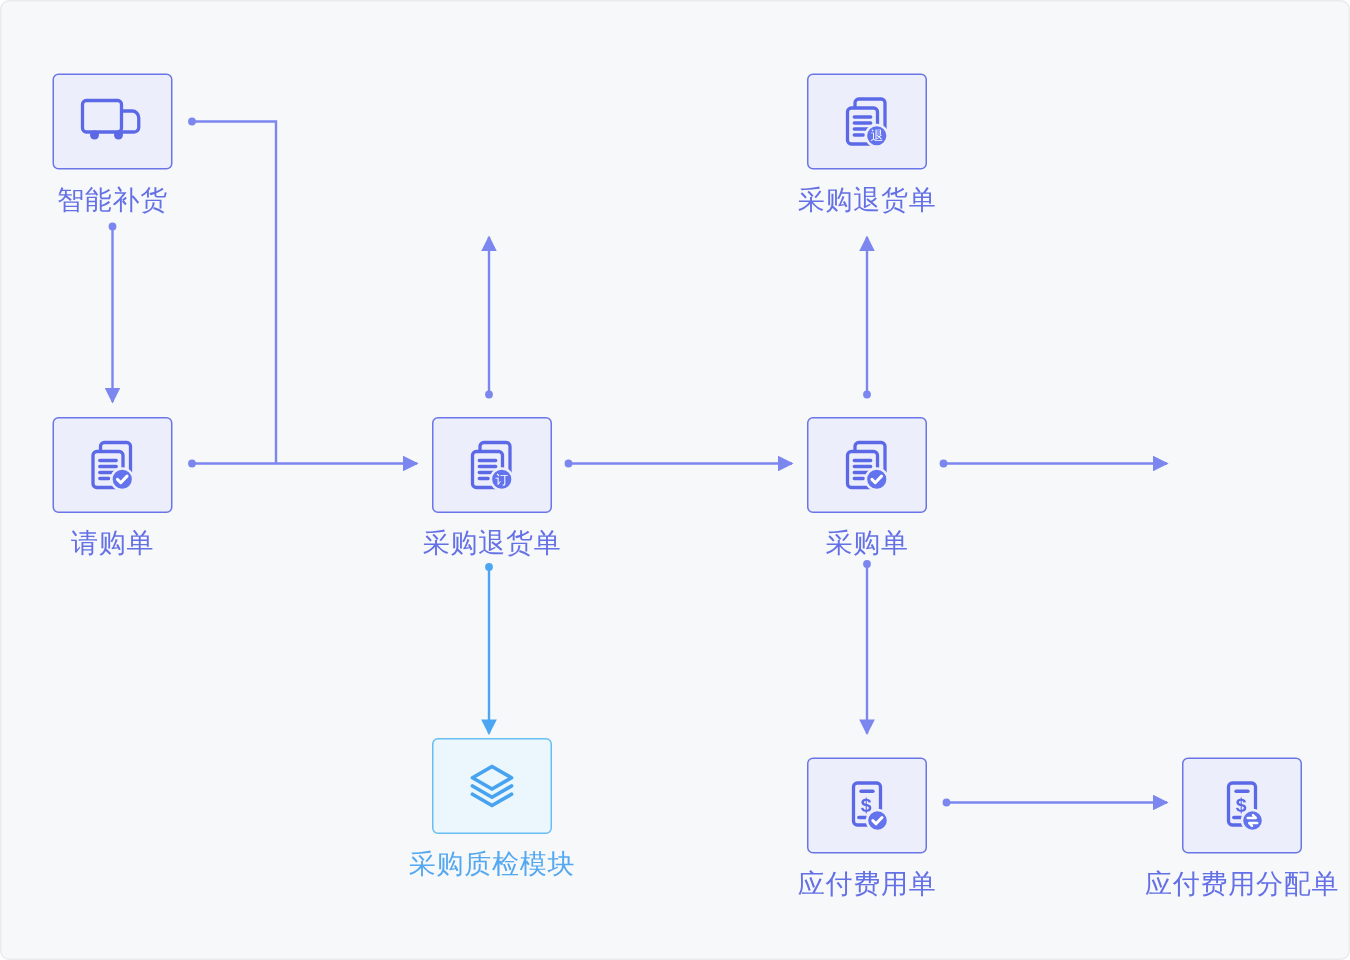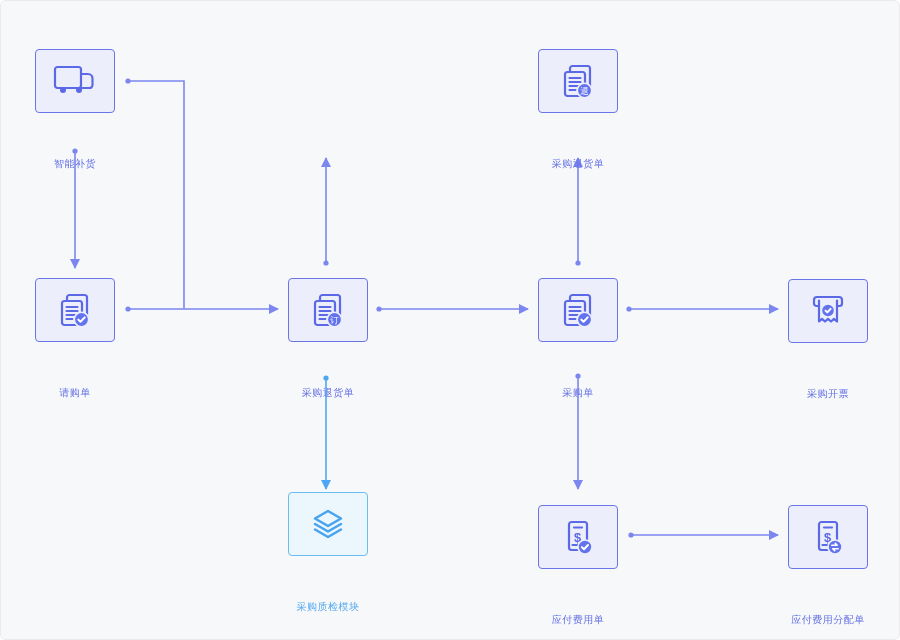--- a/index.html
+++ b/index.html
@@ -10,21 +10,21 @@
   html,body{margin:0;padding:0;background:#fff;font-family:"Liberation Sans",sans-serif;}
   .canvas{position:relative;width:900px;height:640px;background:var(--bg);
           border:1px solid var(--edge);border-radius:6px;box-sizing:border-box;overflow:hidden;}
   .wires{position:absolute;left:0;top:0;width:900px;height:640px;pointer-events:none;}
   .node{position:absolute;width:80px;cursor:pointer;}
   .tile{width:80px;height:64px;box-sizing:border-box;border-radius:4px;
         display:flex;align-items:center;justify-content:center;}
   .tile.indigo{background:var(--i-fill);border:1px solid var(--i-border);}
   .tile.blue{background:var(--b-fill);border:1px solid var(--b-border);}
   .label{position:absolute;top:72px;left:50%;transform:translateX(-50%);
-         white-space:nowrap;font-size:10px;letter-spacing:.5px;margin-top:36px;}
+         white-space:nowrap;font-size:18px;letter-spacing:.5px;}
   .label.indigo{color:var(--i-text);}
   .label.blue{color:var(--b-text);}
   .istroke{stroke:var(--i-icon);fill:none;stroke-width:2.2;stroke-linecap:round;stroke-linejoin:round;}
   .ifillpage{fill:var(--i-fill);}
   .ibadge{fill:var(--i-badge);stroke:var(--i-fill);stroke-width:1.6;}
   .iglyph{stroke:#fff;fill:none;stroke-width:2;stroke-linecap:round;stroke-linejoin:round;}
   .ibadgetext{fill:#fff;font-size:8.5px;font-family:"Liberation Sans",sans-serif;}
   .idollar{fill:var(--i-icon);font-size:13px;font-weight:bold;font-family:"Liberation Sans",sans-serif;}
   .bstroke{stroke:var(--b-icon);fill:none;stroke-width:2.5;stroke-linecap:round;stroke-linejoin:round;}
   .wire-i{stroke:var(--i-line);stroke-width:1.6;fill:none;}
@@ -150,33 +150,20 @@
         <path class="istroke" d="M11.5 17 h11 M11.5 21 h11 M11.5 25 h11 M11.5 29 h6"></path>
         <circle class="ibadge" cx="26.5" cy="29.5" r="7.2"></circle>
         <g>
           <path class="iglyph" d="M23.3 29.6 l2.2 2.2 4.2 -4.4"></path>
         </g>
       </svg>
     </div>
     <div class="label indigo">采购单</div>
   </div>
 
-  <div class="node" style="left:787px;top:278px">
-    <div class="tile indigo">
-      <svg width="40" height="40" viewBox="0 0 40 40">
-        <path class="istroke" d="M11 15 H8.5 A2.5 2.5 0 0 1 6 12.5 V9 a3 3 0 0 1 3 -3 h22 a3 3 0 0 1 3 3 v3.5 a2.5 2.5 0 0 1 -2.5 2.5 H29"></path>
-        <path class="istroke" d="M11 9.5 v21 l3 -2.6 3 2.6 3 -2.6 3 2.6 3 -2.6 3 2.6 v-21"></path>
-        <circle cx="20" cy="19.5" r="5.8" style="fill:var(--i-badge)"></circle>
-        <g>
-          <path class="iglyph" d="M17.5 19.6 l1.8 1.8 3.3 -3.5"></path>
-        </g>
-      </svg>
-    </div>
-    <div class="label indigo">采购开票</div>
-  </div>
 
   <div class="node" style="left:287px;top:491px">
     <div class="tile blue">
       <svg width="40" height="40" viewBox="0 0 40 40">
         <path class="bstroke" d="M20 7 L33 14.5 20 22 7 14.5 Z"></path>
         <path class="bstroke" d="M7 20 L20 27.5 33 20"></path>
         <path class="bstroke" d="M7 25.5 L20 33 33 25.5"></path>
       </svg>
     </div>
     <div class="label blue">采购质检模块</div>

